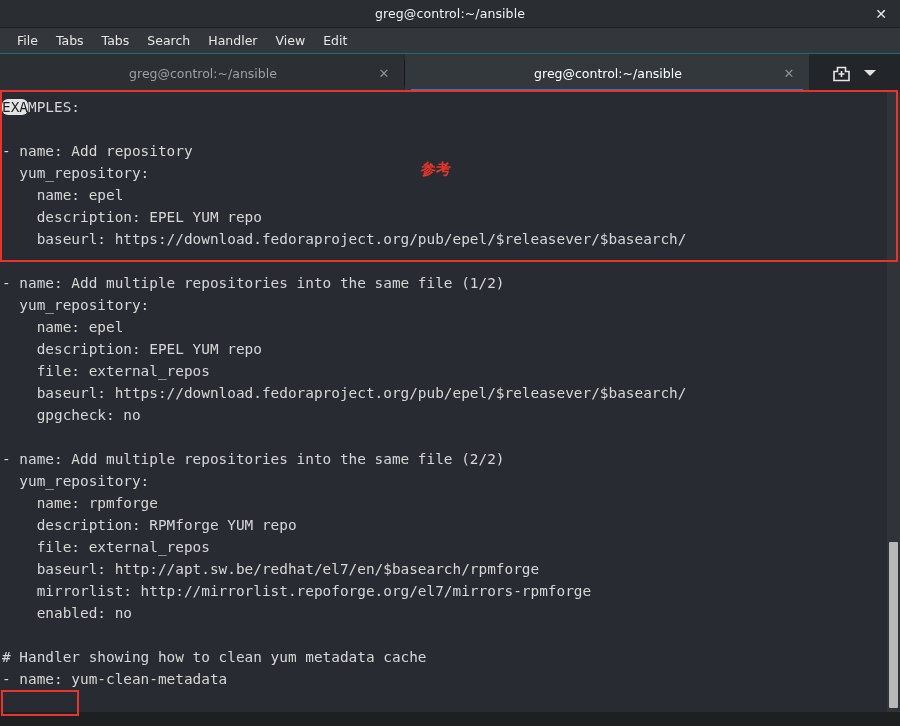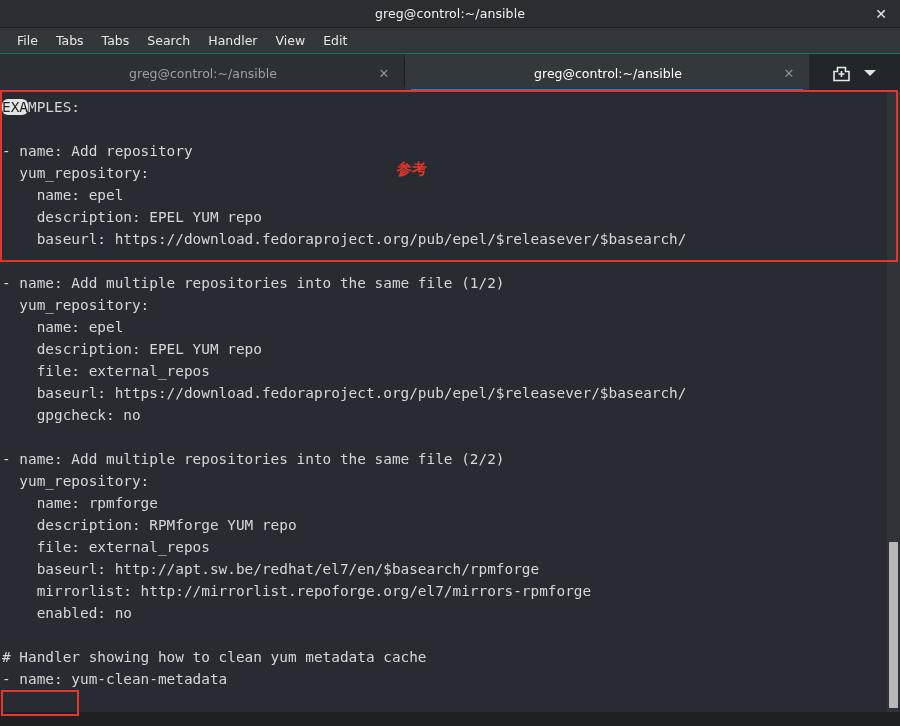--- a/index.html
+++ b/index.html
@@ -187,20 +187,21 @@
   #anno-box-examples { left: 0px; top: 90px; width: 898px; height: 172px; }
   #anno-box-search   { left: 1px;  top: 690px; width: 78px;  height: 26px; }
   .anno-text {
     position: absolute;
     color: #e8352b;
     font-family: Liberation Serif, serif;
     font-size: 15px;
     font-weight: bold;
     z-index: 21;
     pointer-events: none;
+    margin-left: 24px;
   }
   #anno-text-reference { left: 397px; top: 160px; }
 </style>
 </head>
 <body>
 
 <div id="app">
 
   <div class="titlebar">
     <div class="titlebar-title">greg@control:~/ansible</div>

